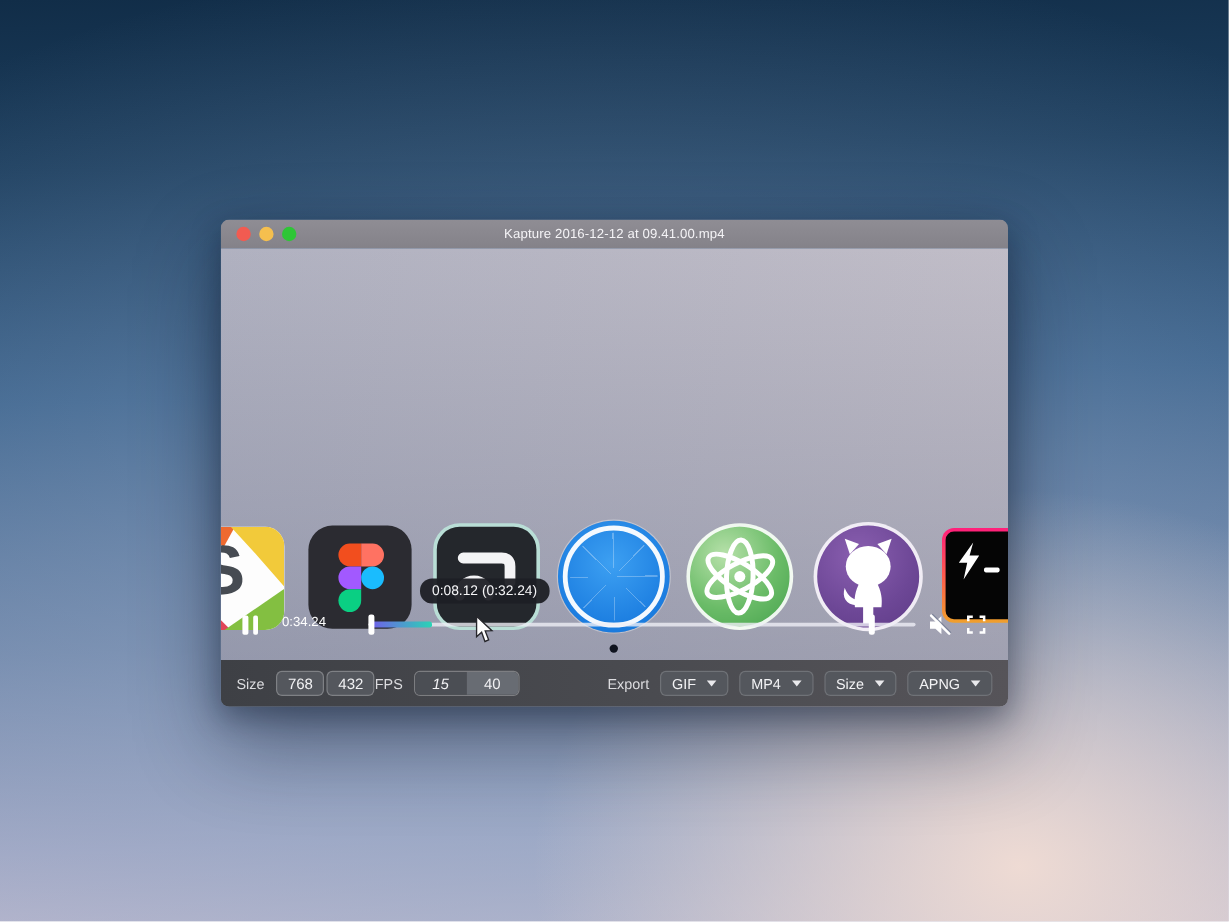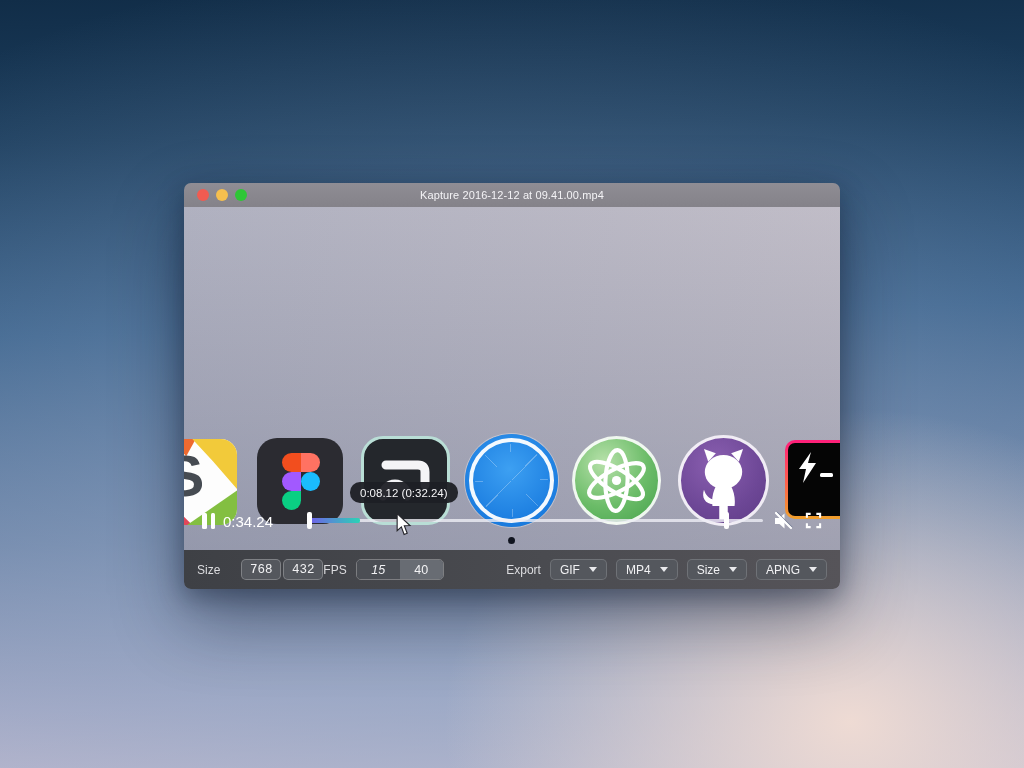--- a/index.html
+++ b/index.html
@@ -85,21 +85,21 @@
 
   
   .icon-hyper { left: 601px; top: 233px; width: 86px; height: 79px; border-radius: 10px;
     background: linear-gradient(180deg, #ff1f7b 0%, #ff5b4e 50%, #f0a02c 100%); padding: 3px; }
   .icon-hyper .inner { width: 100%; height: 100%; background: #050505; border-radius: 7px; position: relative; }
 
   
   .ctrl { position: absolute; }
   .pause-btn { left: 18px; top: 306px; width: 14px; height: 16px; display: flex; gap: 4px; cursor: default; }
   .pause-btn span { width: 4.5px; height: 16px; background: #fff; border-radius: 1.5px; }
-  .time-label { left: 39px; top: 306px; font-size: 15px; color: #fff; }
+  .time-label { left: 51px; top: 306px; font-size: 11px; color: #fff; }
 
   .progress { left: 123px; top: 305px; width: 456px; height: 17px; }
   .progress .track { position: absolute; left: 0; right: 0; top: 7px; height: 2.5px; background: rgba(238,238,245,0.8); border-radius: 2px; }
   .progress .fill { position: absolute; left: 3px; top: 6px; width: 50px; height: 4.5px; border-radius: 2px; }
   .progress .handle { position: absolute; top: 0; width: 4.5px; height: 17px; background: #fff; border-radius: 2px; }
   .handle-left { left: 0; }
   .handle-right { left: 417px; }
 
   .mute-btn { left: 588px; top: 303px; width: 22px; height: 22px; }
   .fullscreen-btn { left: 621px; top: 305px; width: 17px; height: 17px; }
@@ -113,21 +113,21 @@
   .cursor { left: 212px; top: 306px; }
   .dock-dot { left: 324px; top: 330px; width: 7px; height: 7px; border-radius: 50%; background: #10141f; }
 
   
   .toolbar {
     flex: 0 0 39px; height: 39px;
     background: linear-gradient(90deg, #3e4045 0%, #4a4b50 55%, #565459 100%);
     display: flex; align-items: center; padding: 0 13px;
   }
   .tb-label { font-size: 12px; font-weight: 400; color: #dcdcdf; }
-  .size-group { display: flex; gap: 2px; margin-left: 21px; font-family: Liberation Mono, monospace; }
+  .size-group { display: flex; gap: 2px; margin-left: 10px; }
   .tb-field {
     width: 40px; height: 21px; background: #54575d; border: 1px solid rgba(255,255,255,0.25);
     border-radius: 5px; color: #f2f2f4; font-size: 12.5px;
     display: flex; align-items: center; justify-content: center;
   }
   .fps-label { }
   .fps-seg { display: flex; margin-left: 9px; border: 1px solid rgba(255,255,255,0.3); border-radius: 5px; overflow: hidden; height: 21px; }
   .fps-opt { width: 43px; height: 100%; display: flex; align-items: center; justify-content: center; color: #f2f2f4; font-size: 12.5px; }
   .fps-15 { background: #4b4e54; font-style: italic; }
   .fps-30 { background: #686c73; }

